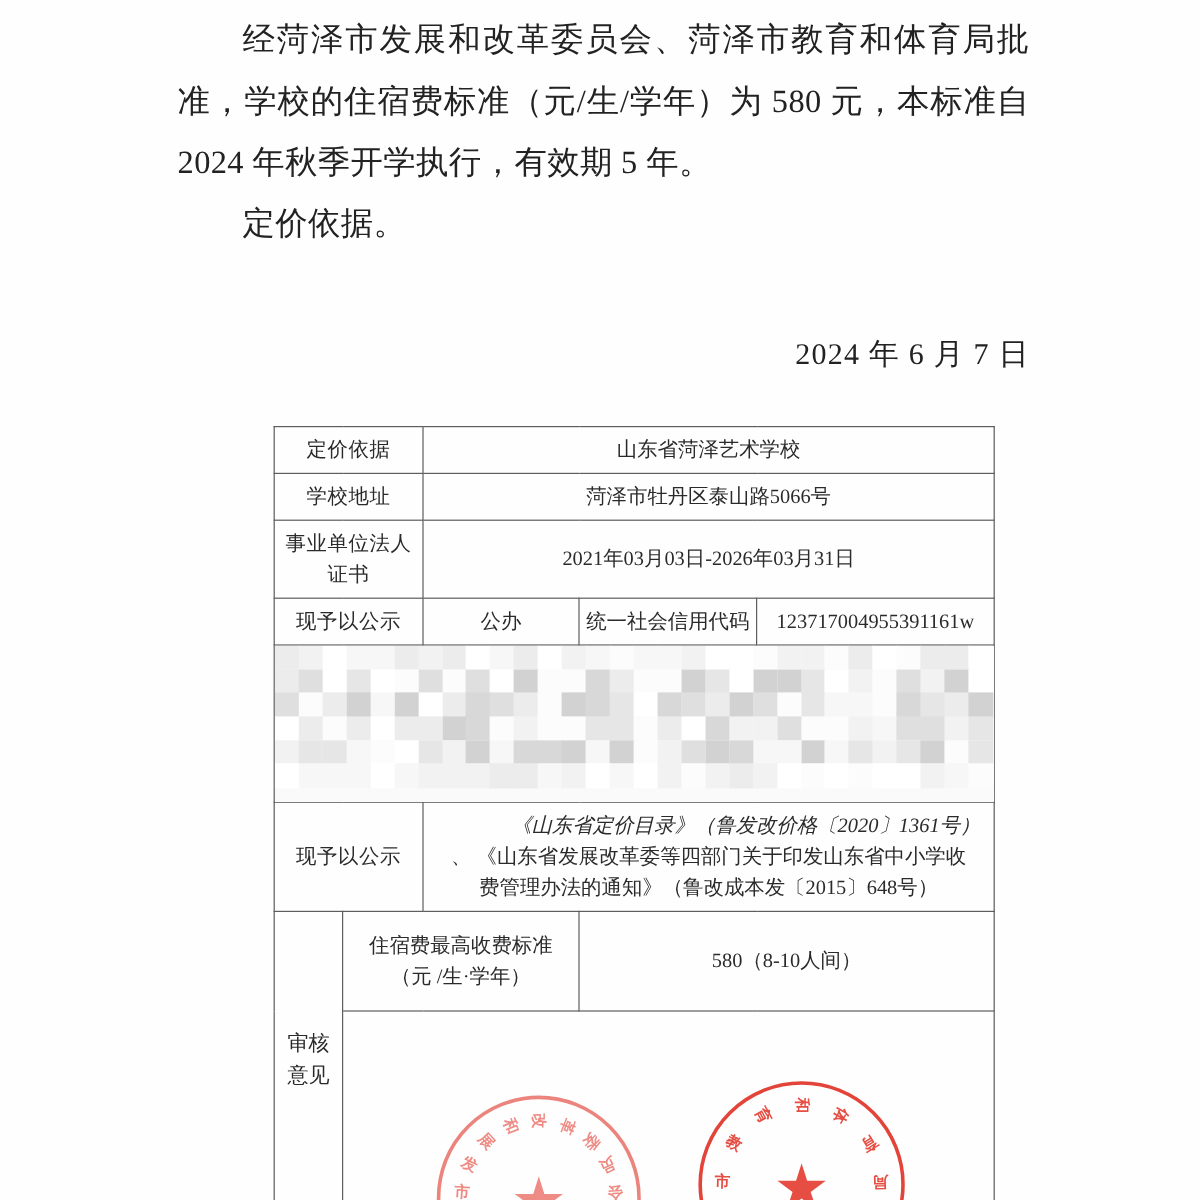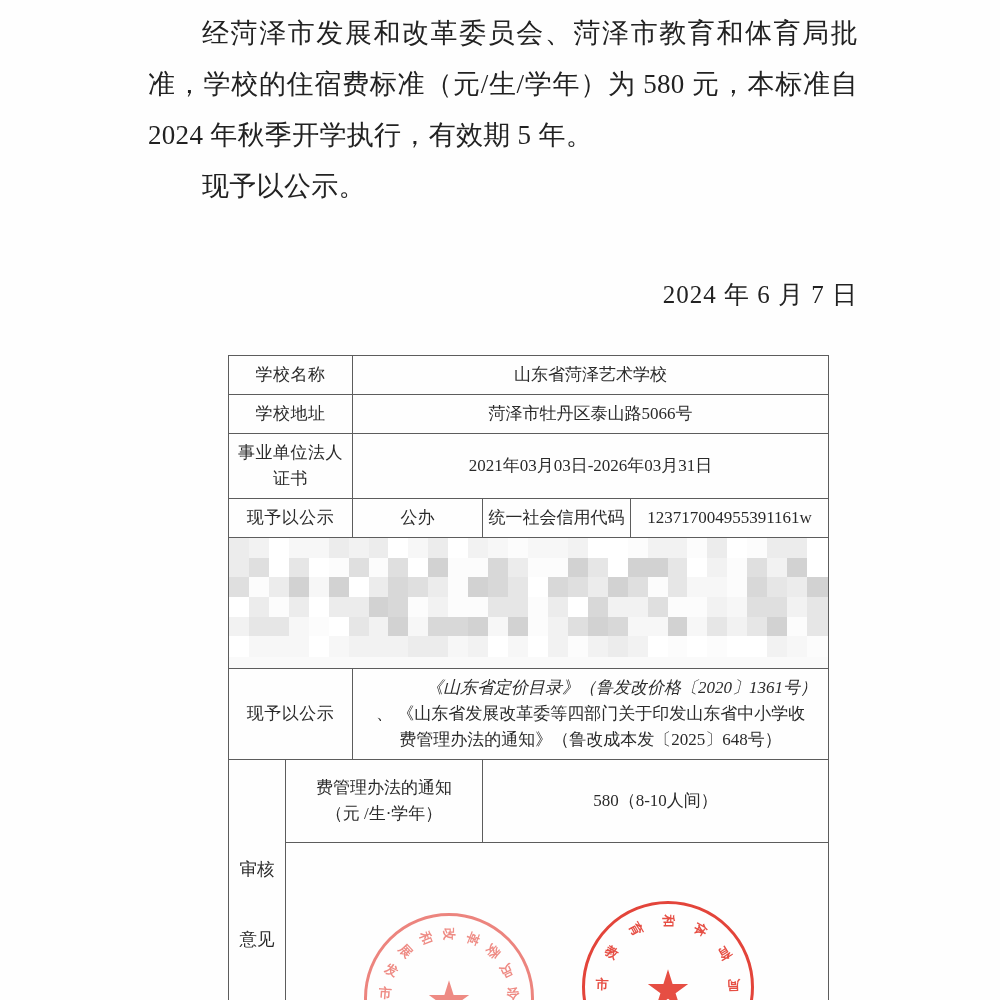--- a/index.html
+++ b/index.html
@@ -100,21 +100,20 @@
   td.basis .ln3 { display: block; }
 
   td.fee-label { line-height: 29px; font-size: 17.5px; }
   td.fee-value { font-size: 17px; }
 
   td.review { vertical-align: bottom; padding-bottom: 4px; }
   td.review .rv-inner {
     display: block;
     line-height: 27px;
     font-size: 17.5px;
-    margin-top: 43px;
   }
   td.stamp-cell {
     position: relative;
     height: 150px;
     padding: 0;
   }
 
   
   td.redacted {
     padding: 0;
@@ -178,39 +177,39 @@
     opacity: 0.95;
   }
 </style>
 </head>
 <body>
 
 <div class="page">
 
   <div class="body-text">
     <div class="para indent">经菏泽市发展和改革委员会、菏泽市教育和体育局批准，学校的住宿费标准（元/生/学年）为 580 元，本标准自 2024 年秋季开学执行，有效期 5 年。</div>
-    <div class="para indent">现予以公示。</div>
+    <div class="para indent">定价依据。</div>
   </div>
 
   <div class="date-line">2024 年 6 月 7 日</div>
 
 
   <div class="tbl-wrap">
     <table class="fee">
       <colgroup>
         <col style="width:57px">
         <col style="width:67px">
         <col style="width:130px">
         <col style="width:148px">
         <col style="width:198px">
       </colgroup>
 
       <tbody>
           <tr>
-        <td class="lbl" colspan="2">学校名称</td>
+        <td class="lbl" colspan="2">定价依据</td>
         <td class="val" colspan="3">山东省菏泽艺术学校</td>
       </tr>
 
       <tr>
         <td class="lbl" colspan="2">学校地址</td>
         <td class="val" colspan="3">菏泽市牡丹区泰山路5066号</td>
       </tr>
 
       <tr>
         <td class="lbl" colspan="2">
@@ -412,31 +411,31 @@
                 <i style="left: 578.067px; top: 98.3333px; width: 20.5333px; height: 20.2667px; background: rgb(252, 252, 252);"></i>
               </span>
         </td>
       </tr>
 
       <tr>
         <td class="lbl" colspan="2">现予以公示</td>
         <td class="basis" colspan="3">
           <span class="ln1">《山东省定价目录》（鲁发改价格〔2020〕1361号）</span>
           <span class="ln2">、 《山东省发展改革委等四部门关于印发山东省中小学收</span>
-          <span class="ln3">费管理办法的通知》（鲁改成本发〔2025〕648号）</span>
+          <span class="ln3">费管理办法的通知》（鲁改成本发〔2015〕648号）</span>
         </td>
       </tr>
 
       <tr>
         <td class="review" rowspan="2">
           <span class="rv-inner">审核</span>
           <span class="rv-inner">意见</span>
         </td>
         <td class="fee-label" colspan="2" style="height:70px">
-          <span>费管理办法的通知</span><br>
+          <span>住宿费最高收费标准</span><br>
           <span>（元 /生·学年）</span>
         </td>
         <td class="fee-value" colspan="2">580（8-10人间）</td>
       </tr>
 
       <tr>
         <td class="stamp-cell" colspan="4">
 
           <span class="seal seal-1">
             <span class="ring-txt" id="ring1">

